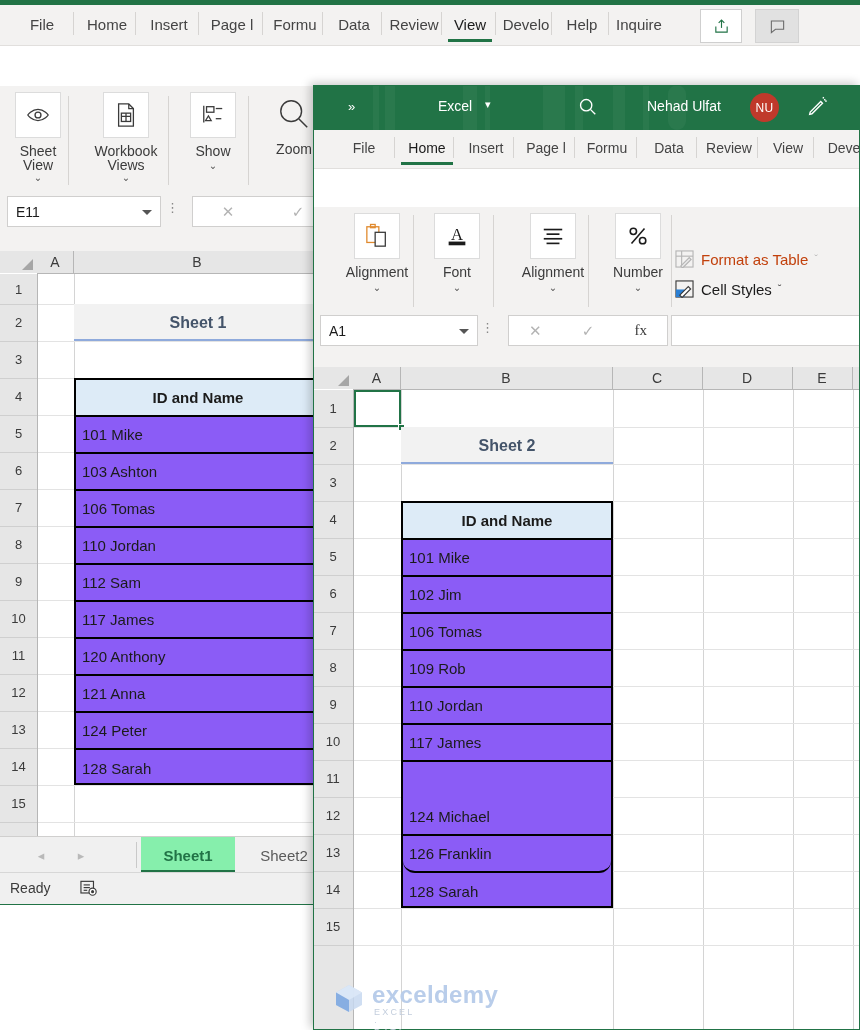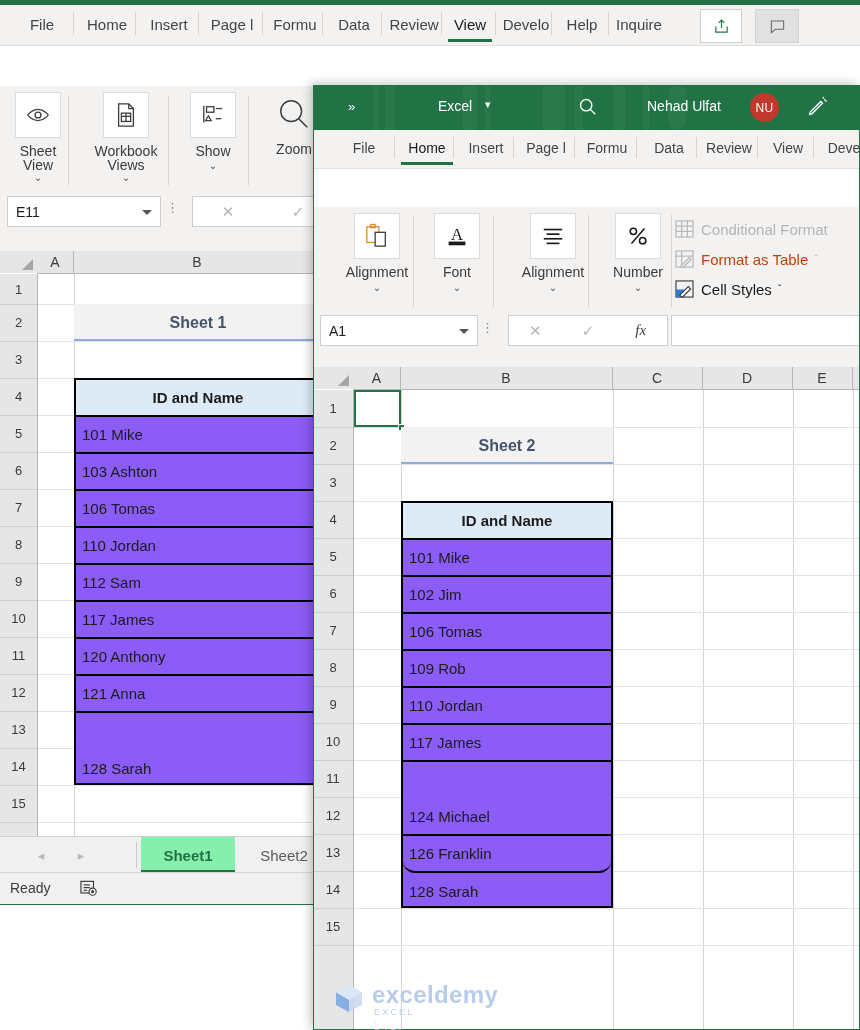--- a/index.html
+++ b/index.html
@@ -275,20 +275,21 @@
         <div class="tbl" style="left:36px;top:104px;width:248px;height:407px;">
           <div class="thd" style="height:37px;">ID and Name</div>
           <div class="trow" style="top:37px;height:37px;">101 Mike</div>
           <div class="trow" style="top:74px;height:37px;">103 Ashton</div>
           <div class="trow" style="top:111px;height:37px;">106 Tomas</div>
           <div class="trow" style="top:148px;height:37px;">110 Jordan</div>
           <div class="trow" style="top:185px;height:37px;">112 Sam</div>
           <div class="trow" style="top:222px;height:37px;">117 James</div>
           <div class="trow" style="top:259px;height:37px;">120 Anthony</div>
           <div class="trow" style="top:296px;height:37px;">121 Anna</div>
+          <div class="trow" style="top:333px;height:37px;">124 Peter</div>
           <div class="trow last" style="top:370px;height:37px;">128 Sarah</div>
         </div>
       </div>
   </div>
 
   <div class="tabstrip" style="left:0;top:836px;width:860px;height:36px;">
     <div class="navarrow" style="left:30px;top:0;width:22px;height:36px;">◂</div>
     <div class="navarrow" style="left:70px;top:0;width:22px;height:36px;">▸</div>
     <div style="position:absolute;left:136px;top:5px;width:1px;height:26px;background:#c9c9c9;"></div>
     <div class="stab act" style="left:141px;width:94px;height:36px;">
@@ -364,32 +365,20 @@
       <div class="rsep" style="left:383px;top:7px;height:21px;"></div>
       <div class="rtab" style="left:449px;width:52px;height:37px;line-height:37px;padding-left:0;text-align:center;font-size:14px;">View</div>
       <div class="rsep" style="left:444px;top:7px;height:21px;"></div>
       <div class="rtab" style="left:505px;width:52px;height:37px;line-height:37px;padding-left:0;text-align:center;font-size:14px;">Deve</div>
       <div class="rsep" style="left:500px;top:7px;height:21px;"></div>
     </div>
 
   <div class="ribbon" id="fr-ribbon" style="left:0;top:83px;width:547px;height:139px;">
 
     <div id="fr-styles" style="position:absolute;left:362px;top:8px;width:185px;height:130px;">
-        <div style="position:absolute;left:0;top:0px;height:28px;display:flex;align-items:center;white-space:nowrap;">
-          <span style="margin-right:7px;display:flex;">
-            <svg width="19" height="18" viewBox="0 0 20 19" fill="none" stroke="#b5b5b5" stroke-width="1.2">
-              <rect x="1" y="1" width="18" height="17"></rect>
-              <line x1="1" y1="6.5" x2="19" y2="6.5"></line>
-              <line x1="1" y1="12" x2="19" y2="12"></line>
-              <line x1="7" y1="1" x2="7" y2="18"></line>
-              <line x1="13" y1="1" x2="13" y2="18"></line>
-            </svg>
-          </span>
-          <span style="font-size:15px;color:#b5b5b5;">Conditional Format</span>
-        </div>
         <div style="position:absolute;left:0;top:30px;height:28px;display:flex;align-items:center;white-space:nowrap;">
           <span style="margin-right:7px;display:flex;">
             <svg width="19" height="18" viewBox="0 0 20 19" fill="none" stroke="#b5b5b5" stroke-width="1.2">
               <rect x="1" y="1" width="18" height="17"></rect>
               <line x1="1" y1="6.5" x2="19" y2="6.5"></line>
               <line x1="7" y1="1" x2="7" y2="18"></line>
               <path d="M6 17l9-9 2 2-9 9z" fill="#e9e9e9"></path>
             </svg>
           </span>
           <span style="font-size:15px;color:#c2410c;">Format as Table</span>
@@ -460,21 +449,21 @@
 
   <div class="fbar" style="position:absolute;left:0;top:222px;width:547px;height:60px;">
     <div class="namebox" style="left:7px;top:8px;width:148px;height:29px;">
       <span>A1</span>
       <i class="nb-caret"></i>
     </div>
     <div class="kebab" style="left:168px;top:14px;width:12px;">⋮</div>
     <div class="fbtns" style="left:195px;top:8px;width:158px;height:29px;">
       <span>✕</span>
       <span>✓</span>
-      <span style="font-style:italic;font-family:'Liberation Serif',serif;color:#3b3b3b;font-size:15px;">fx</span>
+      <span style="font-family:'Liberation Serif',serif;color:#3b3b3b;font-size:15px;">fx</span>
     </div>
     <div class="fbinput" style="left:358px;top:8px;width:189px;height:29px;"></div>
   </div>
 
   <div class="gridwrap" style="left:0;top:282px;width:547px;height:675px;">
     <div class="corner" style="width:40px;height:22px;">
         <i></i>
       </div>
     <div class="colhdr" id="fr-colhdr" style="height:22px;left:40px;">
         <div class="ch" style="left:0px;width:47px;">A</div>

